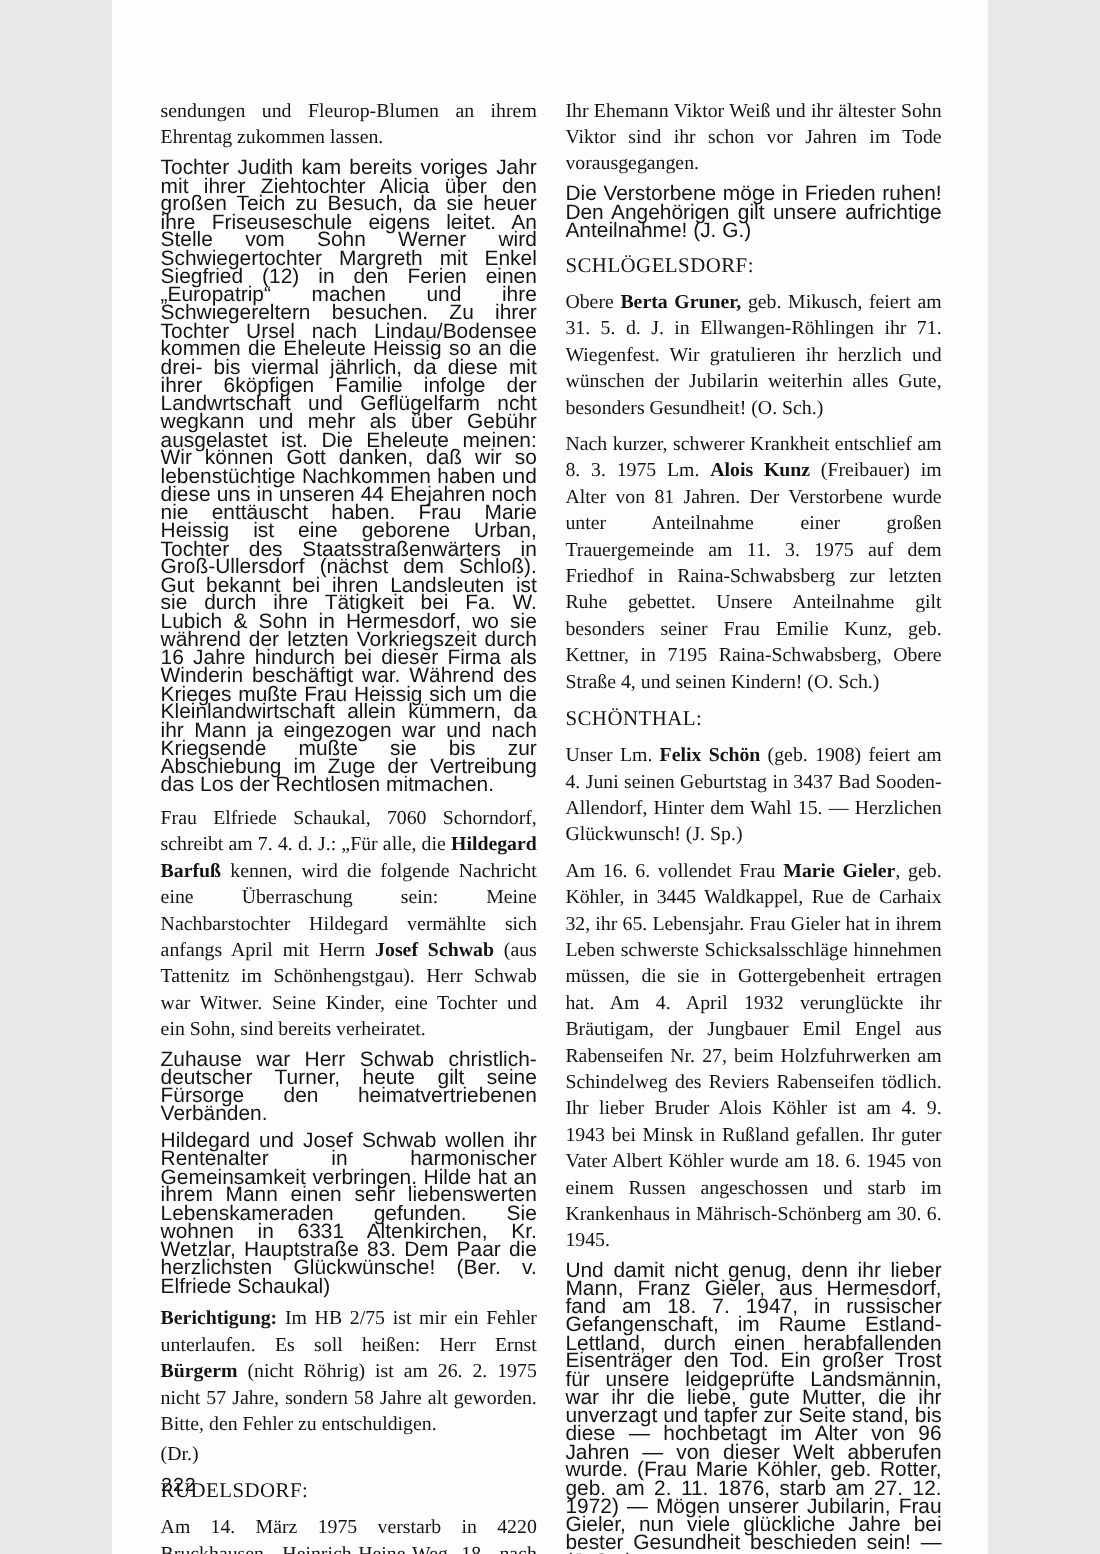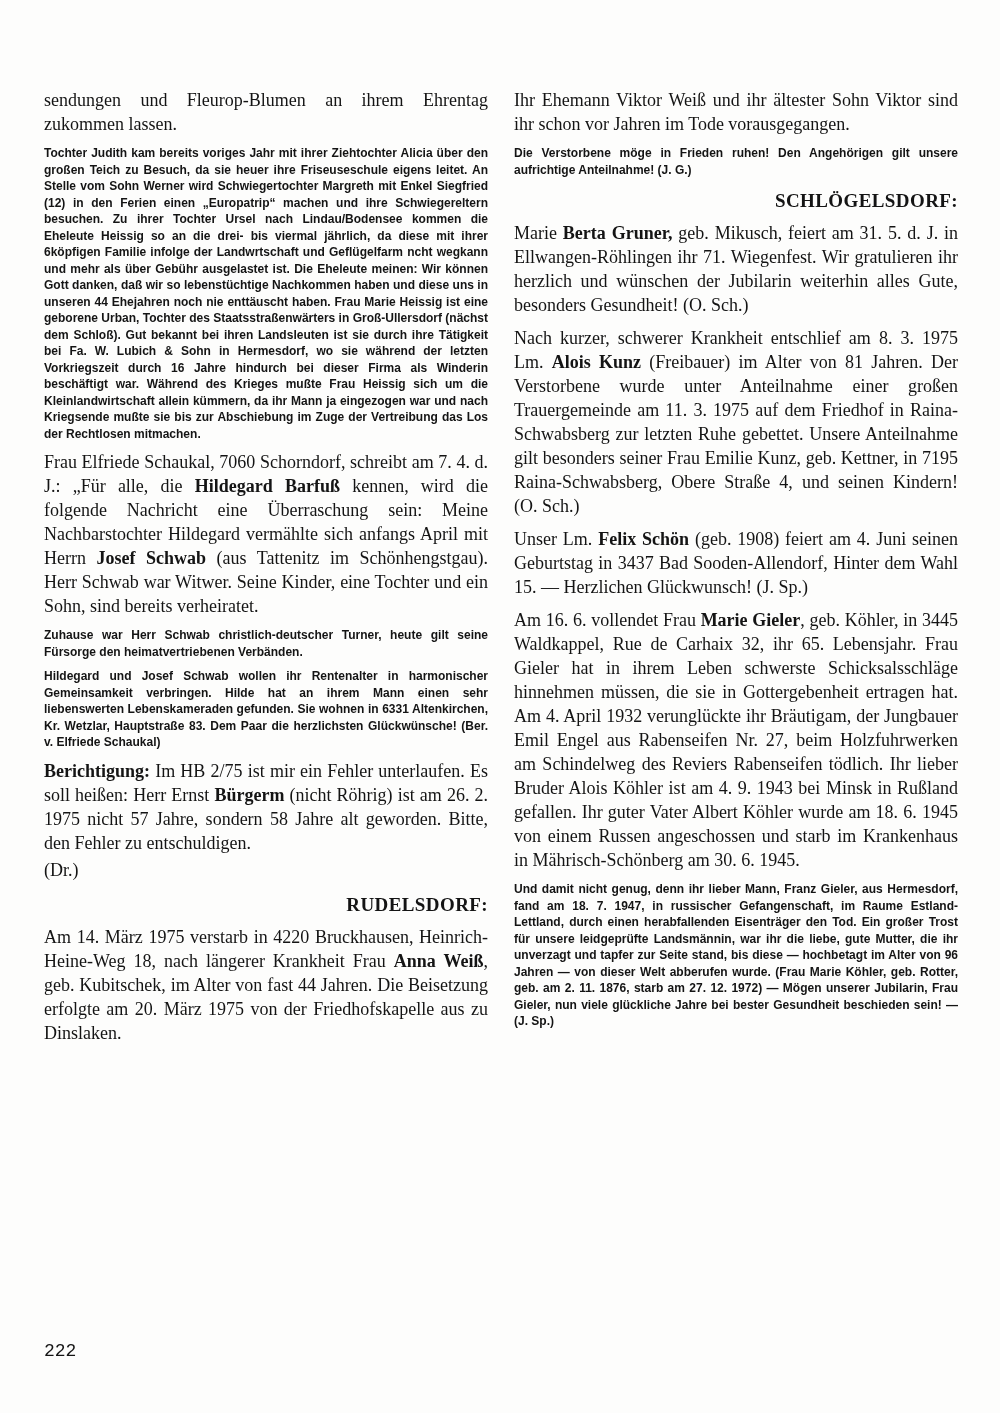--- a/index.html
+++ b/index.html
@@ -1,44 +1,43 @@
 <!DOCTYPE html>
 <html><head>
 <meta charset="utf-8">
 <style>
   html, body { margin: 0; padding: 0; background: #e8e8e8; }
   .page {
-    width: 1000px;
+    width: 796px;
     height: 1413px;
     margin: 0 auto;
     background: #fdfdfc;
     color: #141414;
     position: relative;
     box-sizing: border-box;
     padding: 88px 42px 40px 44px;
     font-family: "Liberation Serif", serif;
     overflow: hidden;
   }
   .columns { display: flex; gap: 26px; }
   .column { flex: 1; min-width: 0; }
   p { margin: 0 0 9px 0; text-align: justify; }
   p.body { font-size: 18px; line-height: 24px; }
   p.small {
     font-family: "Liberation Sans", sans-serif;
-    font-weight: bold;
-    font-size: 12px;
+    font-weight: normal;
+    font-size: 19px;
     line-height: 16.5px;
     margin: 0 0 8px 0;
   }
   h2.heading {
     font-size: 19px;
-    font-weight: bold;
+    font-weight: normal;
     margin: 12px 0 9px 0;
     letter-spacing: 0.4px;
-    text-align: right;
   }
   .b { font-weight: bold; }
   p.align-right { text-align: left; margin-top: -6px; }
   .page-number {
     position: absolute;
     left: 44px;
     bottom: 52px;
     font-size: 18px;
     font-family: Liberation Mono, monospace;
   }
@@ -56,21 +55,22 @@
         <p class="small"><span>Hildegard und Josef Schwab wollen ihr Rentenalter in harmonischer Gemeinsamkeit verbringen. Hilde hat an ihrem Mann einen sehr liebenswerten Lebenskameraden gefunden. Sie wohnen in 6331 Altenkirchen, Kr. Wetzlar, Hauptstraße 83. Dem Paar die herzlichsten Glückwünsche! (Ber. v. Elfriede Schaukal)</span></p>
         <p class="body"><span class="b">Berichtigung:</span><span> Im HB 2/75 ist mir ein Fehler unterlaufen. Es soll heißen: Herr Ernst </span><span class="b">Bürgerm</span><span> (nicht Röhrig) ist am 26. 2. 1975 nicht 57 Jahre, sondern 58 Jahre alt geworden. Bitte, den Fehler zu entschuldigen.</span></p>
         <p class="body align-right"><span>(Dr.)</span></p>
         <h2 class="heading"><span>RUDELSDORF:</span></h2>
         <p class="body"><span>Am 14. März 1975 verstarb in 4220 Bruckhausen, Heinrich-Heine-Weg 18, nach längerer Krankheit Frau </span><span class="b">Anna Weiß</span><span>, geb. Kubitschek, im Alter von fast 44 Jahren. Die Beisetzung erfolgte am 20. März 1975 von der Friedhofskapelle aus zu Dinslaken.</span></p>
       </div>
     <div class="column" id="col-right">
         <p class="body"><span>Ihr Ehemann Viktor Weiß und ihr ältester Sohn Viktor sind ihr schon vor Jahren im Tode vorausgegangen.</span></p>
         <p class="small"><span>Die Verstorbene möge in Frieden ruhen! Den Angehörigen gilt unsere aufrichtige Anteilnahme! (J. G.)</span></p>
         <h2 class="heading"><span>SCHLÖGELSDORF:</span></h2>
-        <p class="body"><span>Marie </span><span class="b">Berta Gruner,</span><span> geb. Mikusch, feiert am 31. 5. d. J. in Ellwangen-Röhlingen ihr 71. Wiegenfest. Wir gratulieren ihr herzlich und wünschen der Jubilarin weiterhin alles Gute, besonders Gesundheit! (O. Sch.)</span></p>
+        <p class="body"><span>Obere </span><span class="b">Berta Gruner,</span><span> geb. Mikusch, feiert am 31. 5. d. J. in Ellwangen-Röhlingen ihr 71. Wiegenfest. Wir gratulieren ihr herzlich und wünschen der Jubilarin weiterhin alles Gute, besonders Gesundheit! (O. Sch.)</span></p>
         <p class="body"><span>Nach kurzer, schwerer Krankheit entschlief am 8. 3. 1975 Lm. </span><span class="b">Alois Kunz</span><span> (Freibauer) im Alter von 81 Jahren. Der Verstorbene wurde unter Anteilnahme einer großen Trauergemeinde am 11. 3. 1975 auf dem Friedhof in Raina-Schwabsberg zur letzten Ruhe gebettet. Unsere Anteilnahme gilt besonders seiner Frau Emilie Kunz, geb. Kettner, in 7195 Raina-Schwabsberg, Obere Straße 4, und seinen Kindern! (O. Sch.)</span></p>
+        <h2 class="heading"><span>SCHÖNTHAL:</span></h2>
         <p class="body"><span>Unser Lm. </span><span class="b">Felix Schön</span><span> (geb. 1908) feiert am 4. Juni seinen Geburtstag in 3437 Bad Sooden-Allendorf, Hinter dem Wahl 15. — Herzlichen Glückwunsch! (J. Sp.)</span></p>
         <p class="body"><span>Am 16. 6. vollendet Frau </span><span class="b">Marie Gieler</span><span>, geb. Köhler, in 3445 Waldkappel, Rue de Carhaix 32, ihr 65. Lebensjahr. Frau Gieler hat in ihrem Leben schwerste Schicksalsschläge hinnehmen müssen, die sie in Gottergebenheit ertragen hat. Am 4. April 1932 verunglückte ihr Bräutigam, der Jungbauer Emil Engel aus Rabenseifen Nr. 27, beim Holzfuhrwerken am Schindelweg des Reviers Rabenseifen tödlich. Ihr lieber Bruder Alois Köhler ist am 4. 9. 1943 bei Minsk in Rußland gefallen. Ihr guter Vater Albert Köhler wurde am 18. 6. 1945 von einem Russen angeschossen und starb im Krankenhaus in Mährisch-Schönberg am 30. 6. 1945.</span></p>
         <p class="small"><span>Und damit nicht genug, denn ihr lieber Mann, Franz Gieler, aus Hermesdorf, fand am 18. 7. 1947, in russischer Gefangenschaft, im Raume Estland-Lettland, durch einen herabfallenden Eisenträger den Tod. Ein großer Trost für unsere leidgeprüfte Landsmännin, war ihr die liebe, gute Mutter, die ihr unverzagt und tapfer zur Seite stand, bis diese — hochbetagt im Alter von 96 Jahren — von dieser Welt abberufen wurde. (Frau Marie Köhler, geb. Rotter, geb. am 2. 11. 1876, starb am 27. 12. 1972) — Mögen unserer Jubilarin, Frau Gieler, nun viele glückliche Jahre bei bester Gesundheit beschieden sein! — (J. Sp.)</span></p>
       </div>
   </div>
   <div class="page-number">222</div>
 </div>
 
 </body></html>

